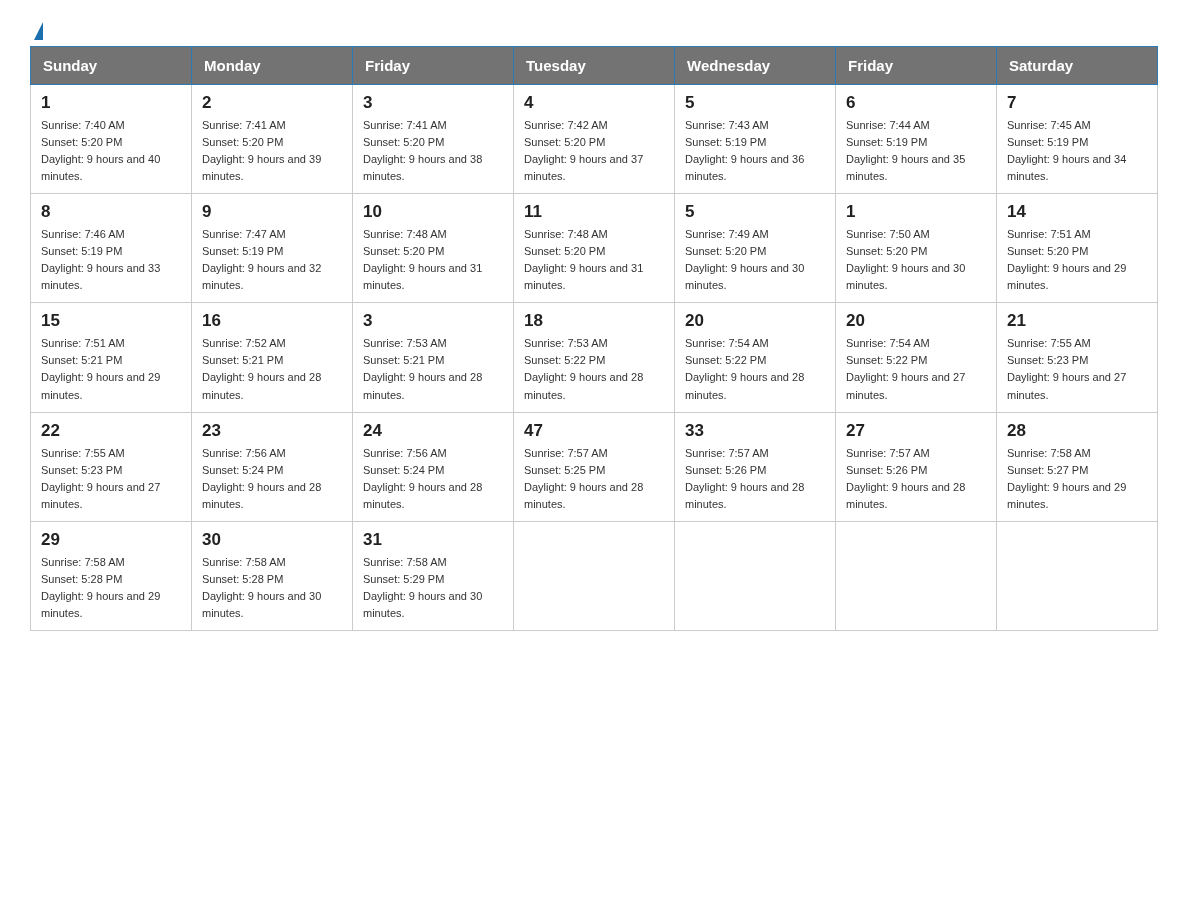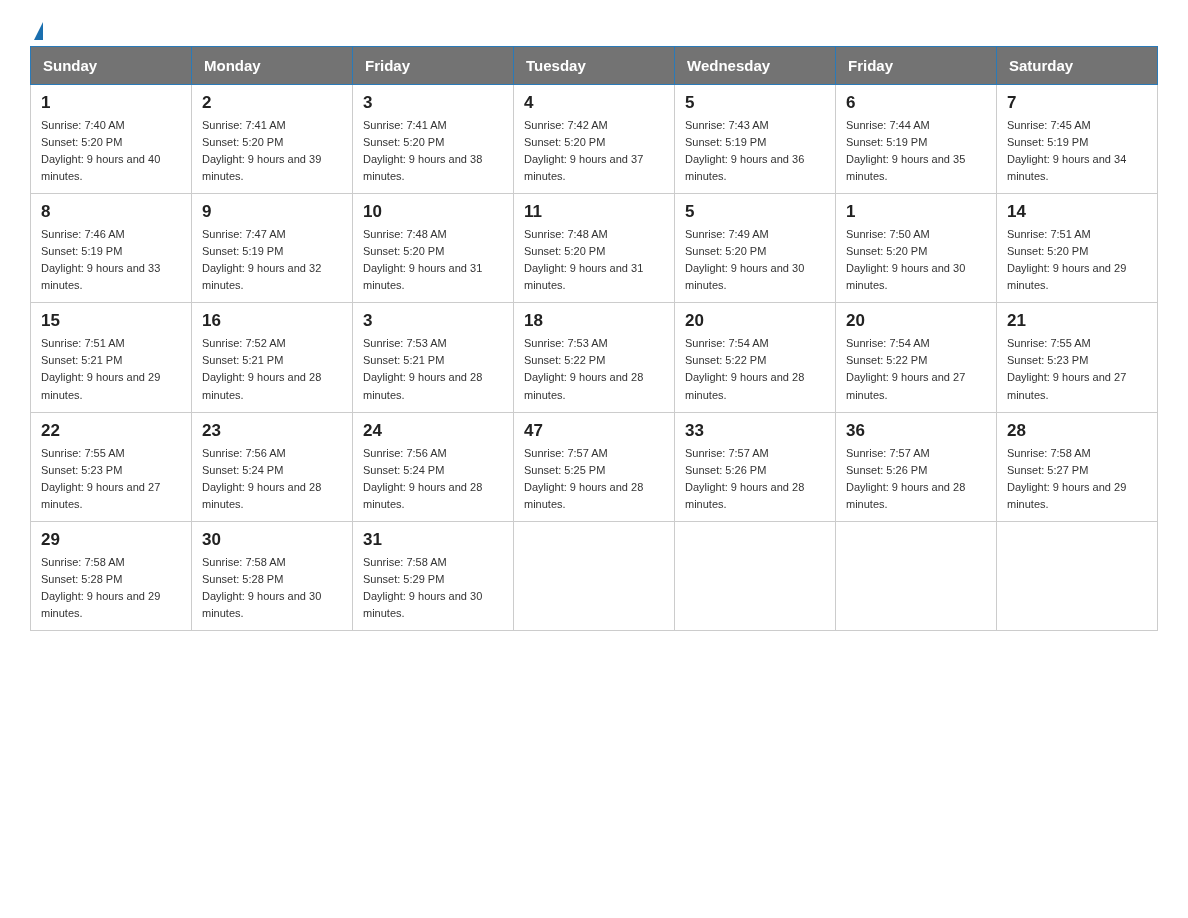--- a/index.html
+++ b/index.html
@@ -221,21 +221,21 @@
         </td>
         <td>
           <div class="cell-day">47</div>
           <div class="cell-info">Sunrise: 7:57 AM<br>Sunset: 5:25 PM<br>Daylight: 9 hours and 28 minutes.</div>
         </td>
         <td>
           <div class="cell-day">33</div>
           <div class="cell-info">Sunrise: 7:57 AM<br>Sunset: 5:26 PM<br>Daylight: 9 hours and 28 minutes.</div>
         </td>
         <td>
-          <div class="cell-day">36</div>
+          <div class="cell-day">27</div>
           <div class="cell-info">Sunrise: 7:57 AM<br>Sunset: 5:26 PM<br>Daylight: 9 hours and 28 minutes.</div>
         </td>
         <td>
           <div class="cell-day">28</div>
           <div class="cell-info">Sunrise: 7:58 AM<br>Sunset: 5:27 PM<br>Daylight: 9 hours and 29 minutes.</div>
         </td>
       </tr>
       <tr class="row-divider">
         <td>
           <div class="cell-day">29</div>

